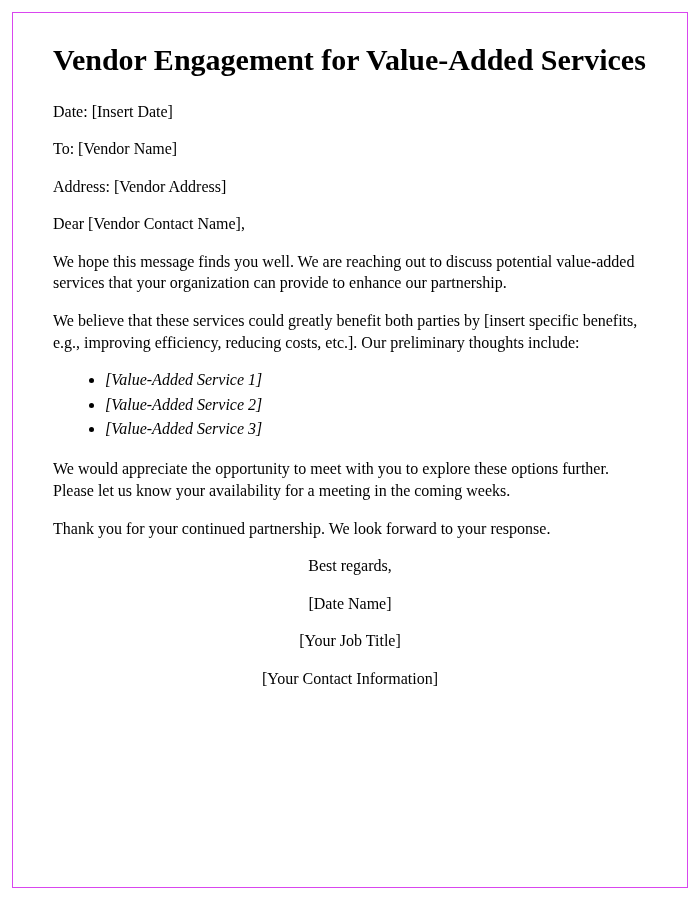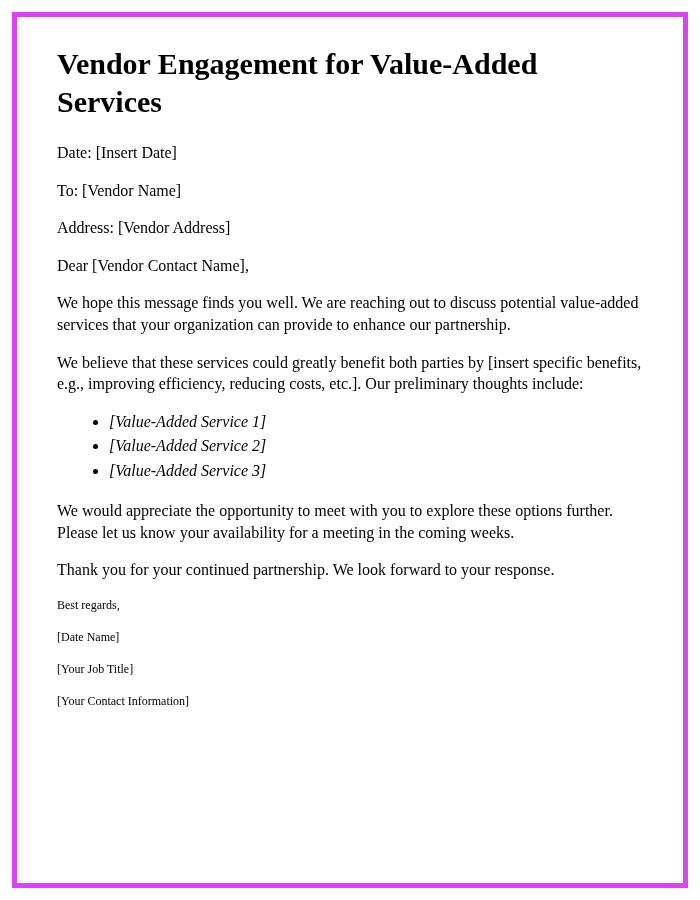--- a/index.html
+++ b/index.html
@@ -8,21 +8,21 @@
       box-sizing: border-box;
     }
     body {
       font-family: Georgia, 'Times New Roman', Times, serif;
       background: #ffffff;
       width: 700px;
       height: 900px;
       padding: 12px;
     }
     .document-frame {
-      border: 5px solid #d946ef;
+      border: 1px solid #d946ef;
       width: 100%;
       height: 100%;
       padding: 28px 40px 30px 40px;
     }
     h1 {
       font-size: 30px;
       font-weight: bold;
       line-height: 1.25;
       margin-bottom: 22px;
     }
@@ -35,23 +35,24 @@
       margin-left: 52px;
       margin-bottom: 18px;
       font-style: italic;
     }
     li {
       font-size: 16px;
       line-height: 1.4;
       margin-bottom: 2px;
     }
     .sig-line {
-      font-size: 12px;
+      font-size: 16px;
       line-height: 1.35;
       margin-bottom: 16px;
+      text-align: center;
     }
   </style>
 </head>
 <body>
 
 <div class="document-frame">
 
   <h1>Vendor Engagement for Value-Added Services</h1>
 
   <p class="para">

